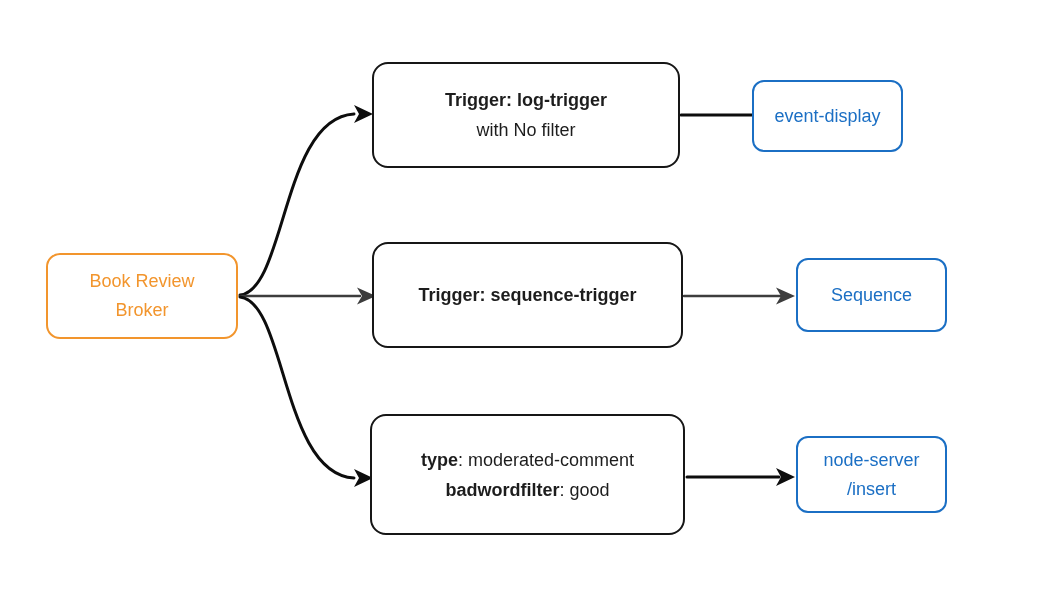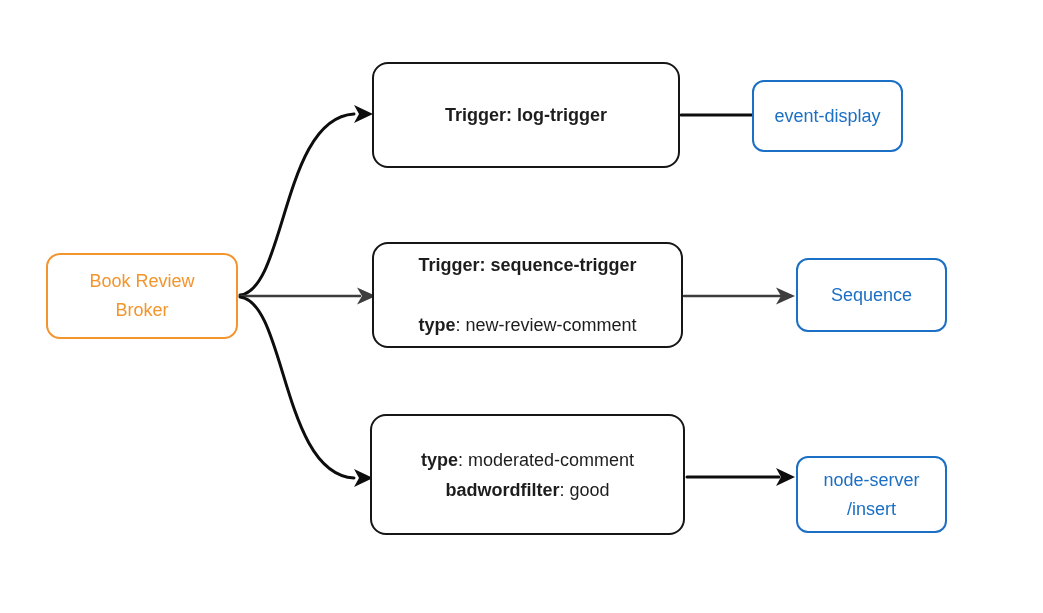--- a/index.html
+++ b/index.html
@@ -83,46 +83,46 @@
 
   <div class="node broker-box" style="left:46px; top:253px; width:192px; height:86px;">
     <span class="line">Book Review</span>
     <span class="line">Broker</span>
   </div>
 
   <div class="node trigger" style="left:372px; top:62px; width:308px; height:106px;">
     <div class="line">
       <span class="b">Trigger: log-trigger</span>
     </div>
+    <div class="line">
+      <span>with No filter</span>
+    </div>
   </div>
 
   <div class="node trigger" style="left:372px; top:242px; width:311px; height:106px;gap:30px;">
     <div class="line">
       <span class="b">Trigger: sequence-trigger</span>
-    </div>
-    <div class="line">
-      <span class="b">type</span><span>: new-review-comment</span>
     </div>
   </div>
 
   <div class="node trigger" style="left:370px; top:414px; width:315px; height:121px;">
     <div class="line">
       <span class="b">type</span><span>: moderated-comment</span>
     </div>
     <div class="line">
       <span class="b">badwordfilter</span><span>: good</span>
     </div>
   </div>
 
   <div class="node sink" style="left:752px; top:80px; width:151px; height:72px;">
     <span class="line">event-display</span>
   </div>
 
   <div class="node sink" style="left:796px; top:258px; width:151px; height:74px;text-align:center;">
     <span class="line">Sequence</span>
   </div>
 
-  <div class="node sink" style="left:796px; top:456px; width:151px; height:77px;">
+  <div class="node sink" style="left:796px; top:436px; width:151px; height:77px;">
     <span class="line">node-server</span>
     <span class="line">/insert</span>
   </div>
 
 </div>
 
 </body></html>

